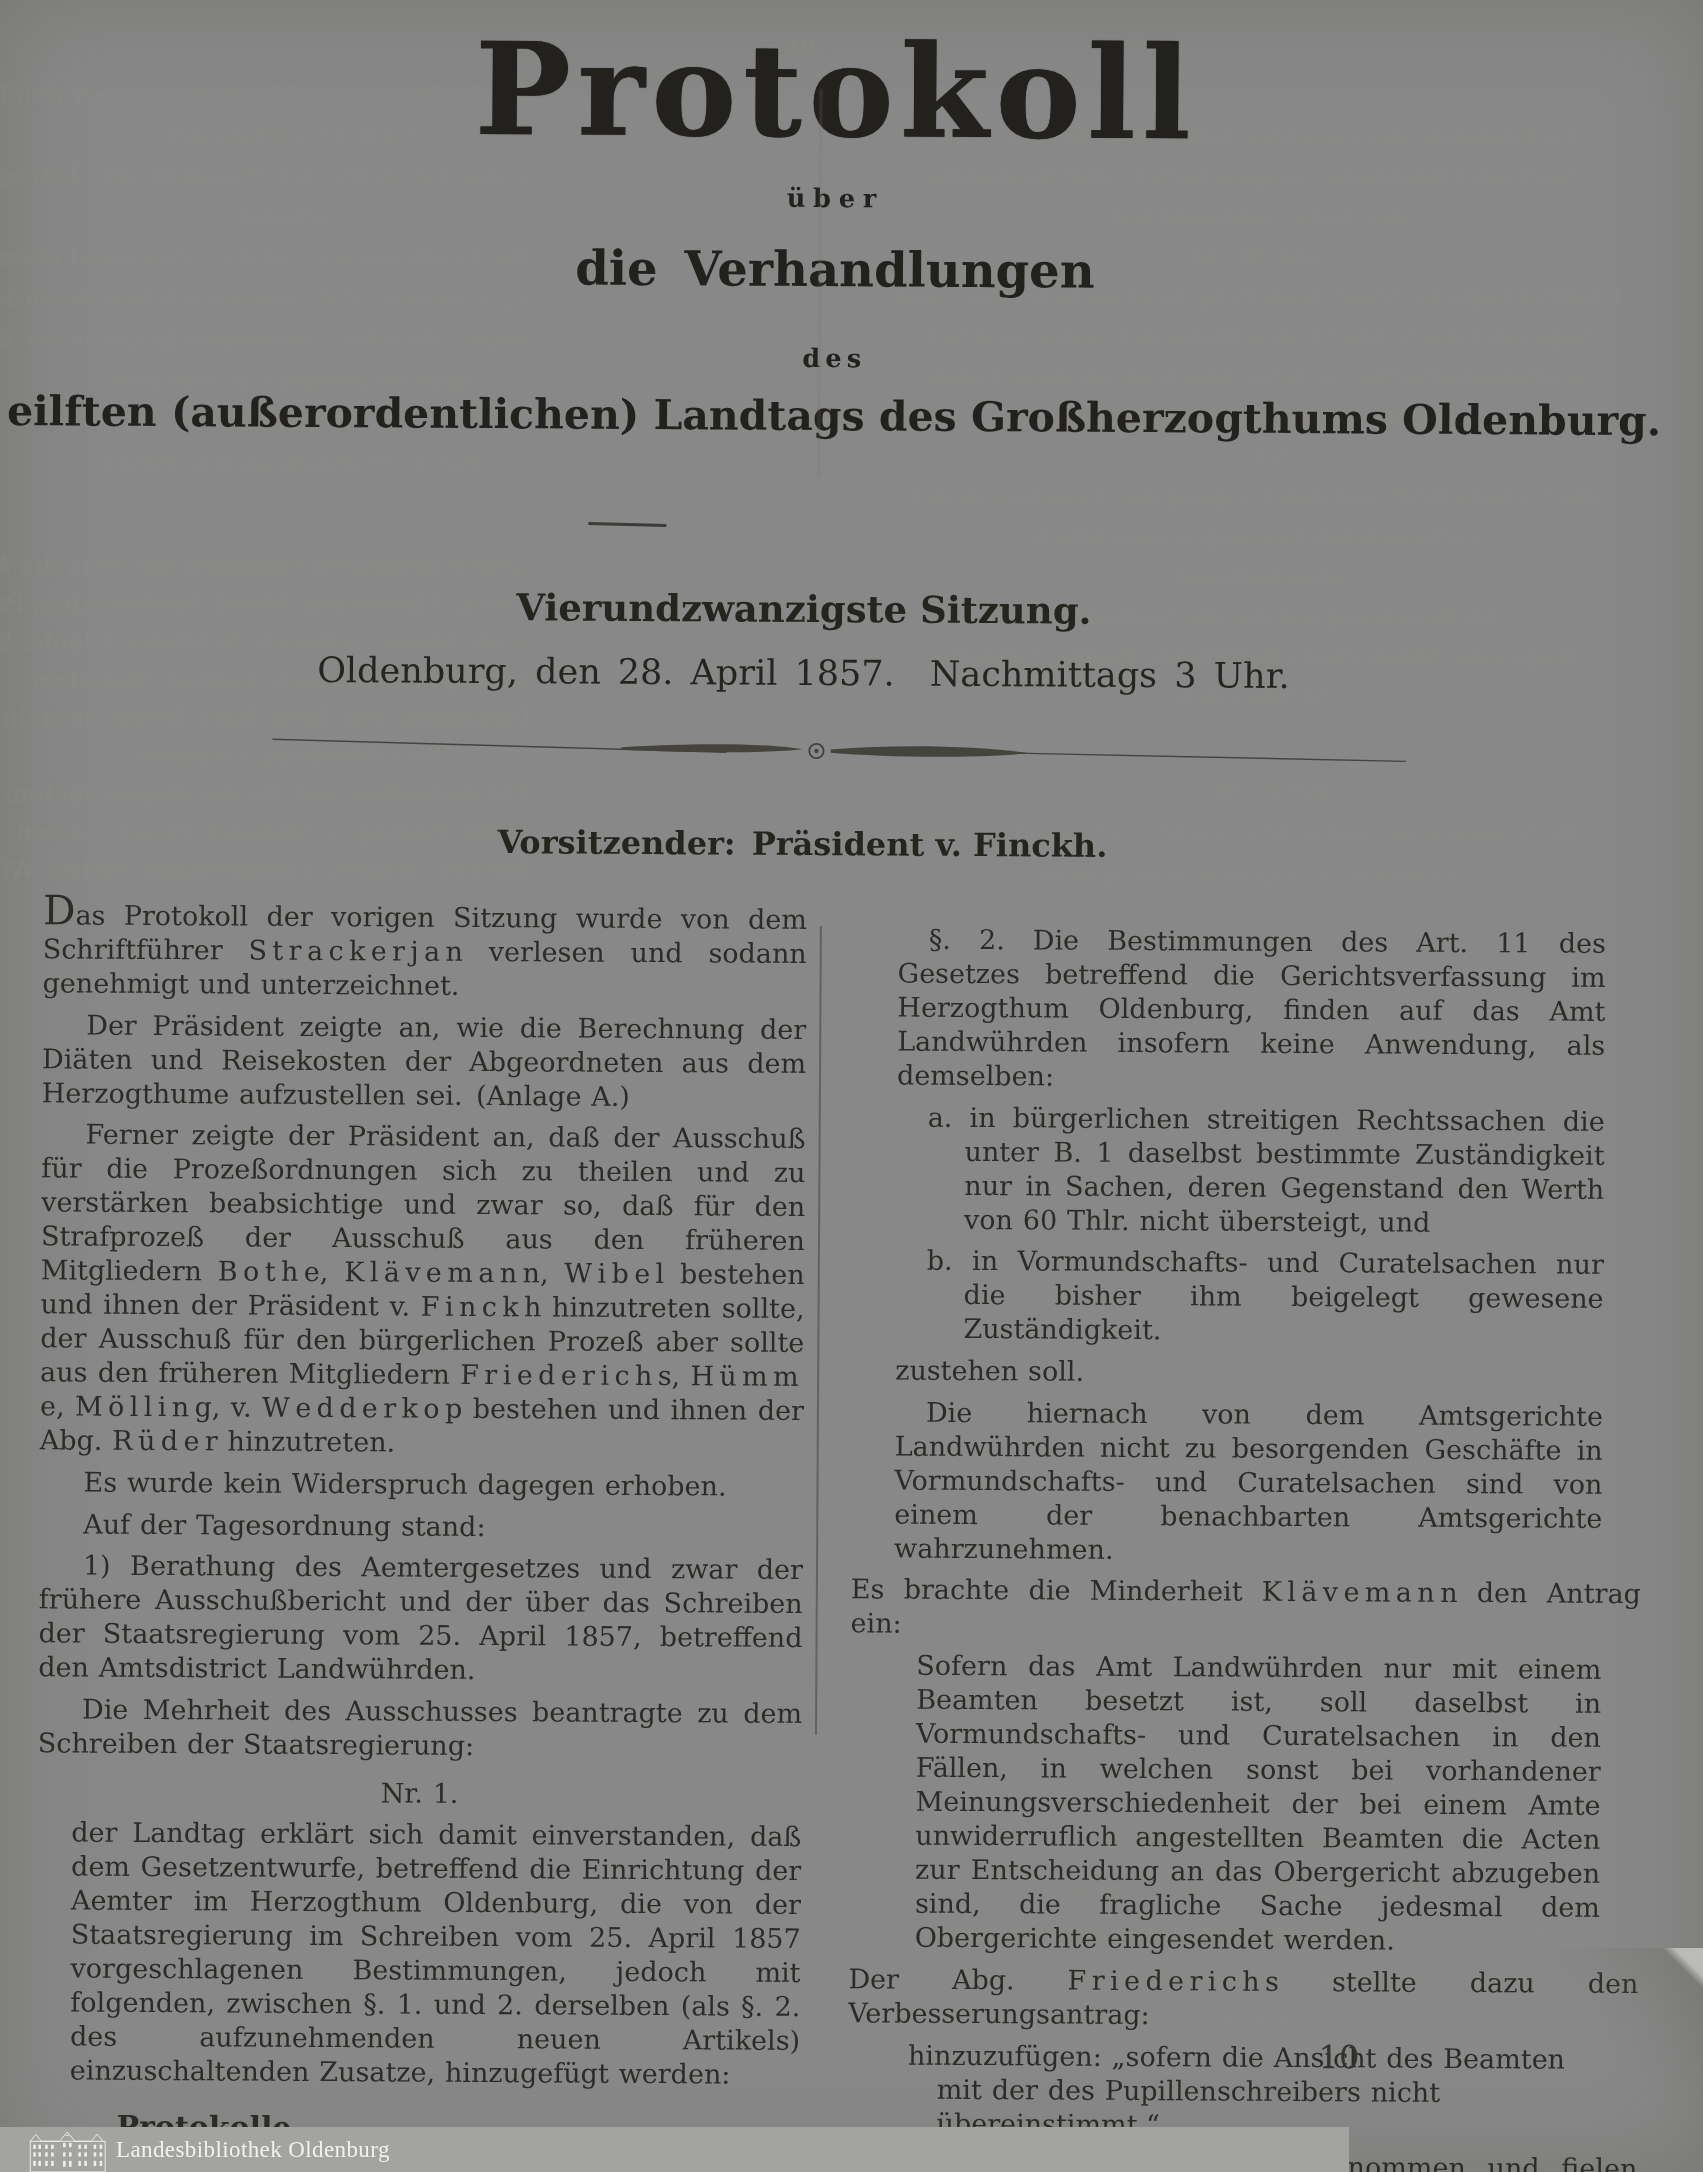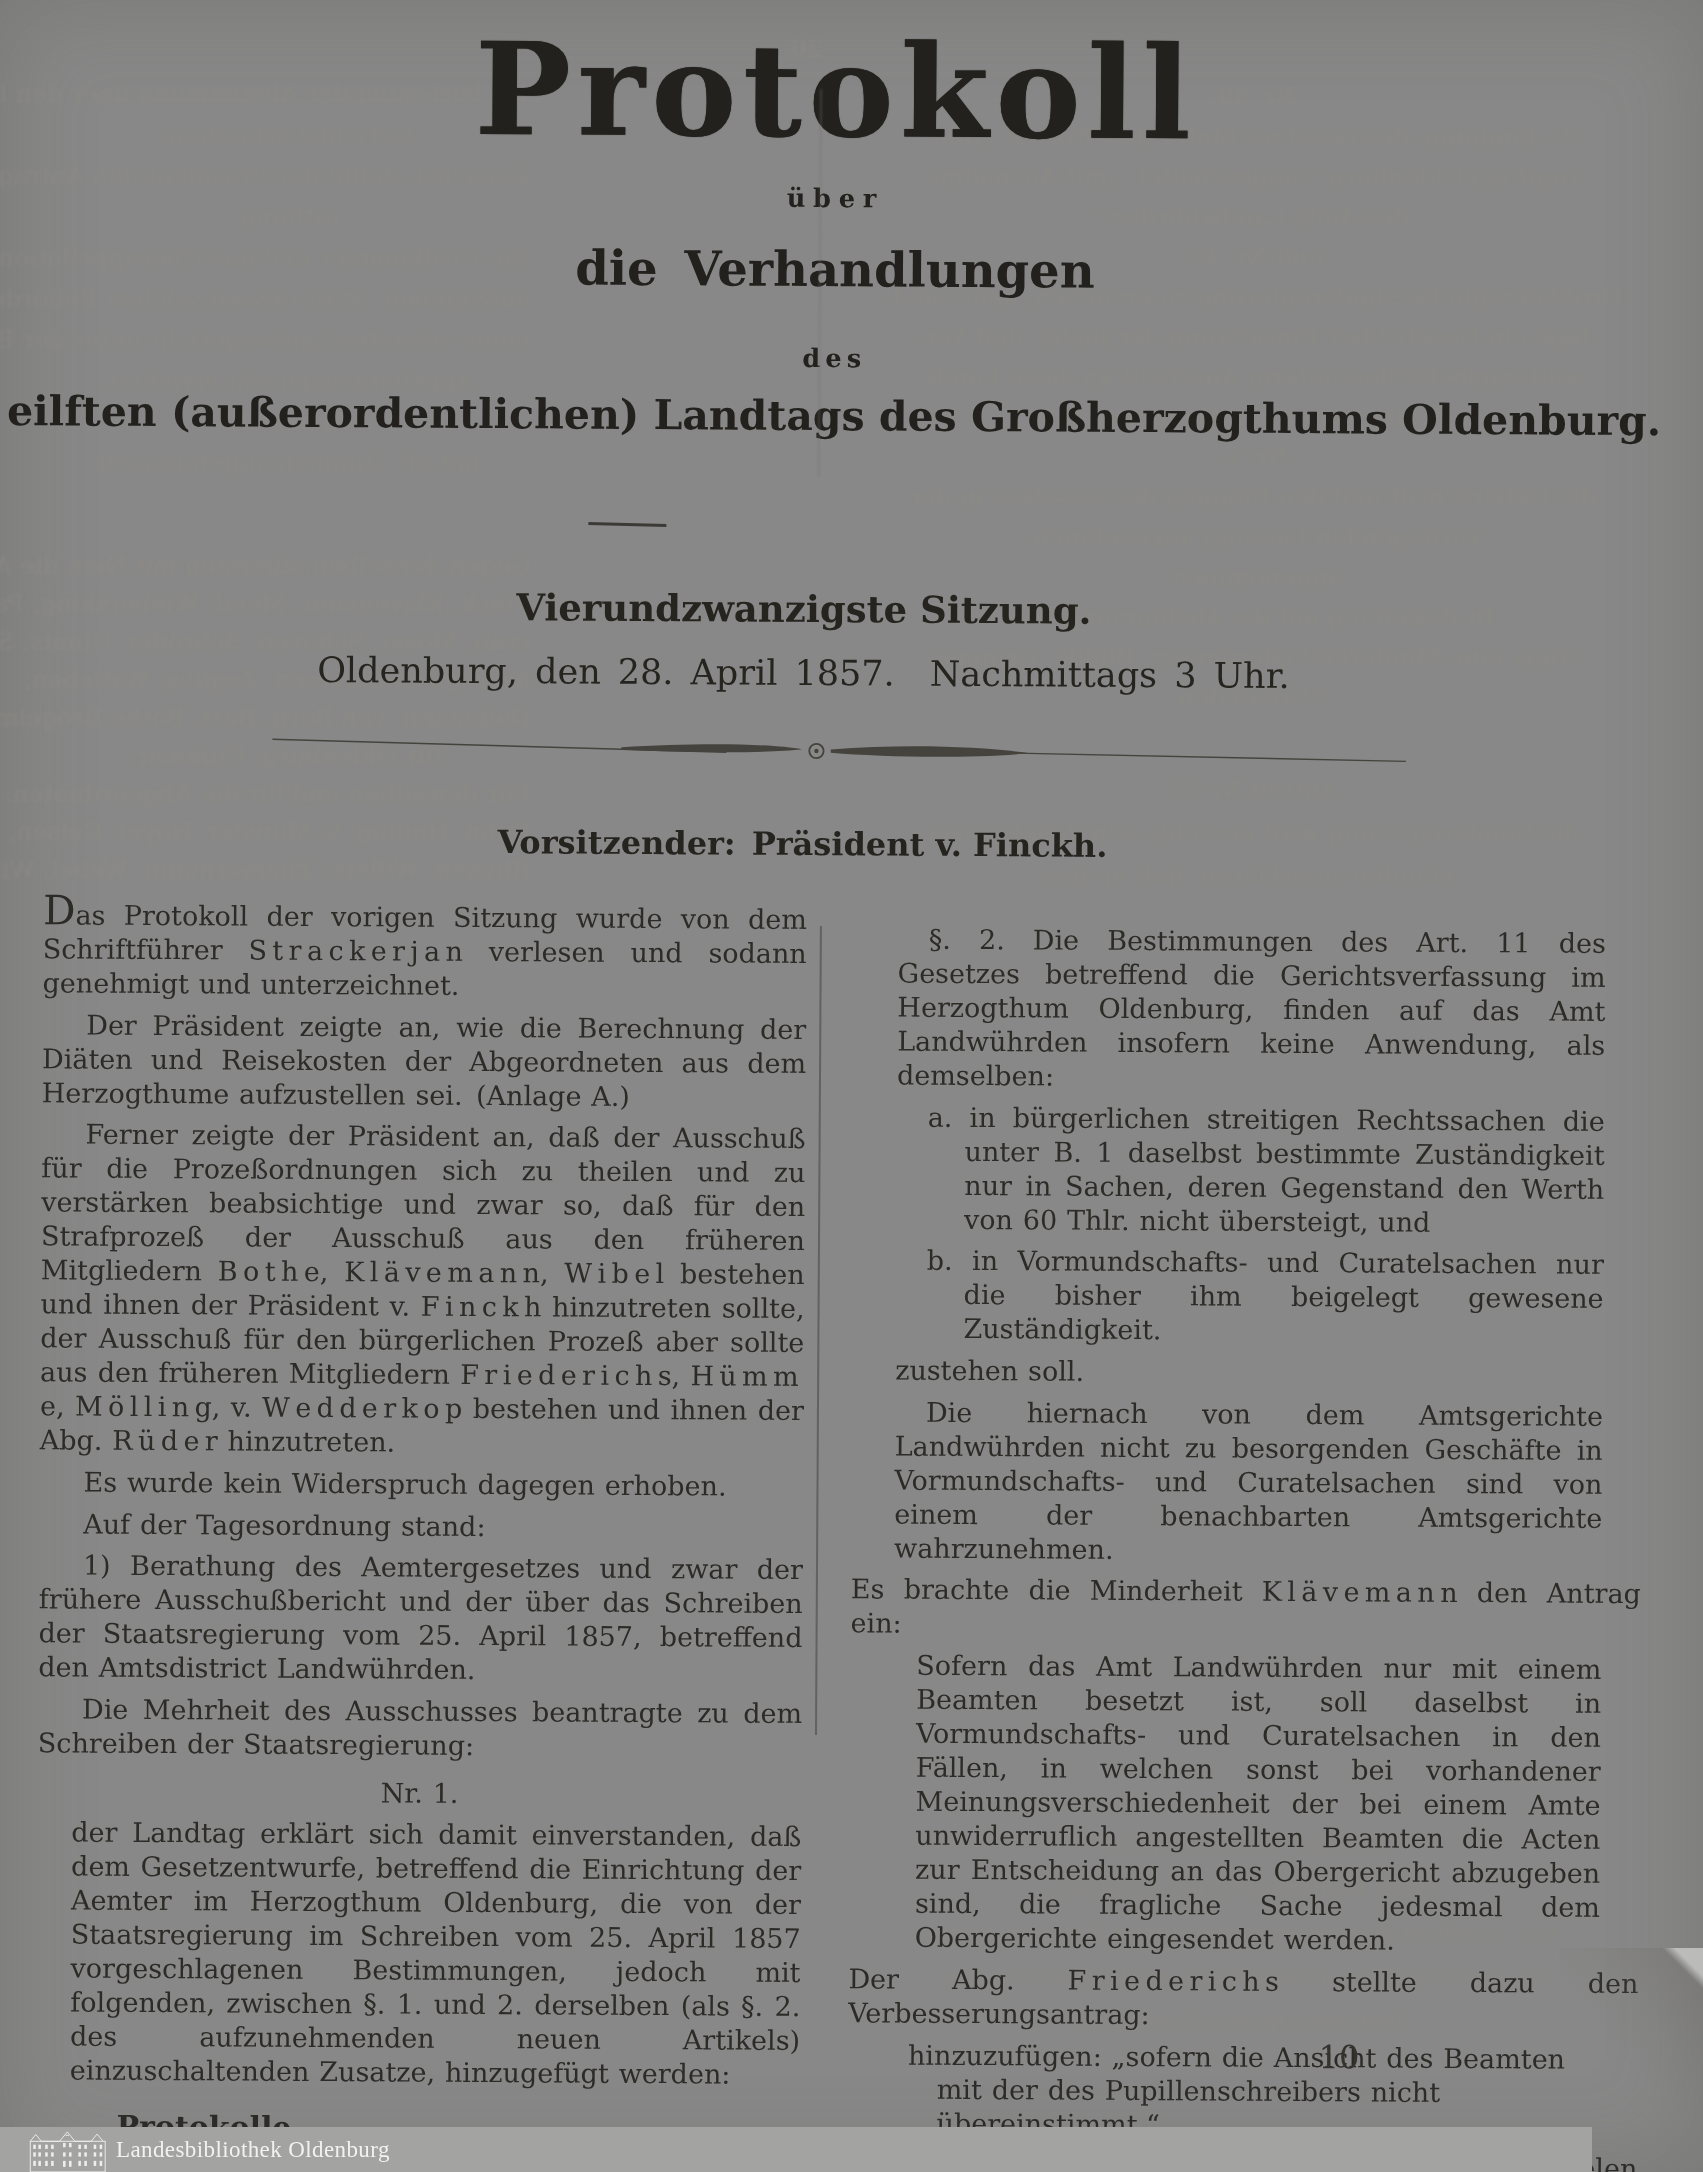--- a/index.html
+++ b/index.html
@@ -61,21 +61,21 @@
   .para.sub2{margin-left:89px;margin-right:51px;text-indent:-29px;text-align:left;}
 
   .vline{position:absolute;left:824px;top:922px;width:1.7px;height:809px;background:rgba(62,60,55,.5);}
   .vline-top{position:absolute;left:819px;top:85px;width:1.7px;height:388px;background:rgba(118,116,108,.35);filter:blur(0.9px);}
   .pagenum{position:absolute;left:1316px;top:2031px;width:68px;text-align:center;font-size:32px;color:#35332e;}
 
   .curl{position:absolute;right:0;bottom:45px;width:145px;height:179px;
     background:linear-gradient(225deg, rgba(245,245,242,.5) 0 9%, rgba(110,108,102,.30) 13%, rgba(110,108,102,.08) 40%, transparent 60%);}
 
   
-  .banner{position:absolute;left:0;top:2127px;width:1592px;height:45px;background:#a3a3a2;}
+  .banner{position:absolute;left:0;top:2127px;width:1349px;height:45px;background:#a3a3a2;}
   .banner .blabel{position:absolute;left:116px;top:10.2px;font-family:"Liberation Serif", serif;font-size:23px;color:#f2f2ef;letter-spacing:0.4px;}
   .banner svg{position:absolute;left:29px;top:2.6px;}
 </style>
 </head>
 <body>
 
 <div class="paper">
 
   <div>
       <div class="bleed b1">

